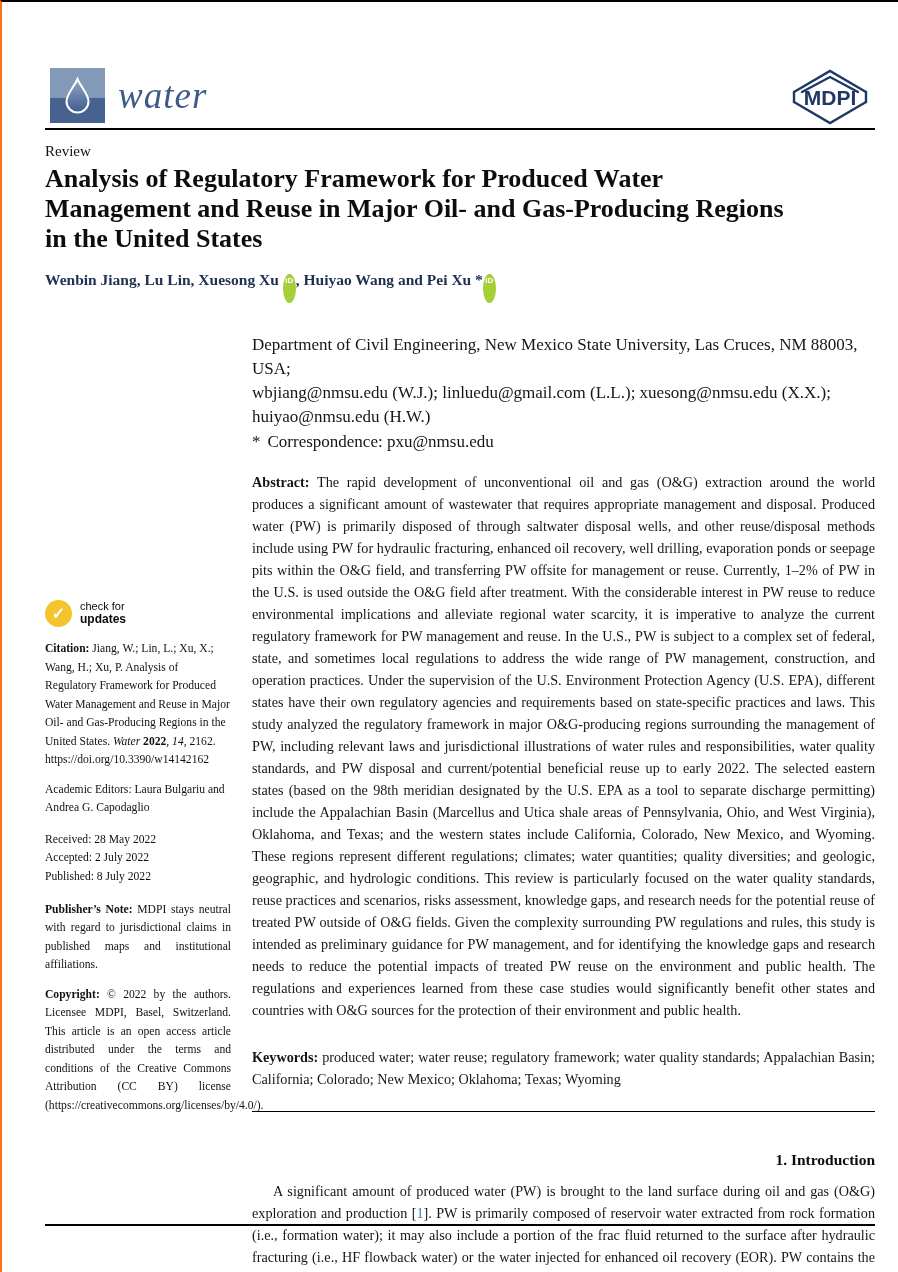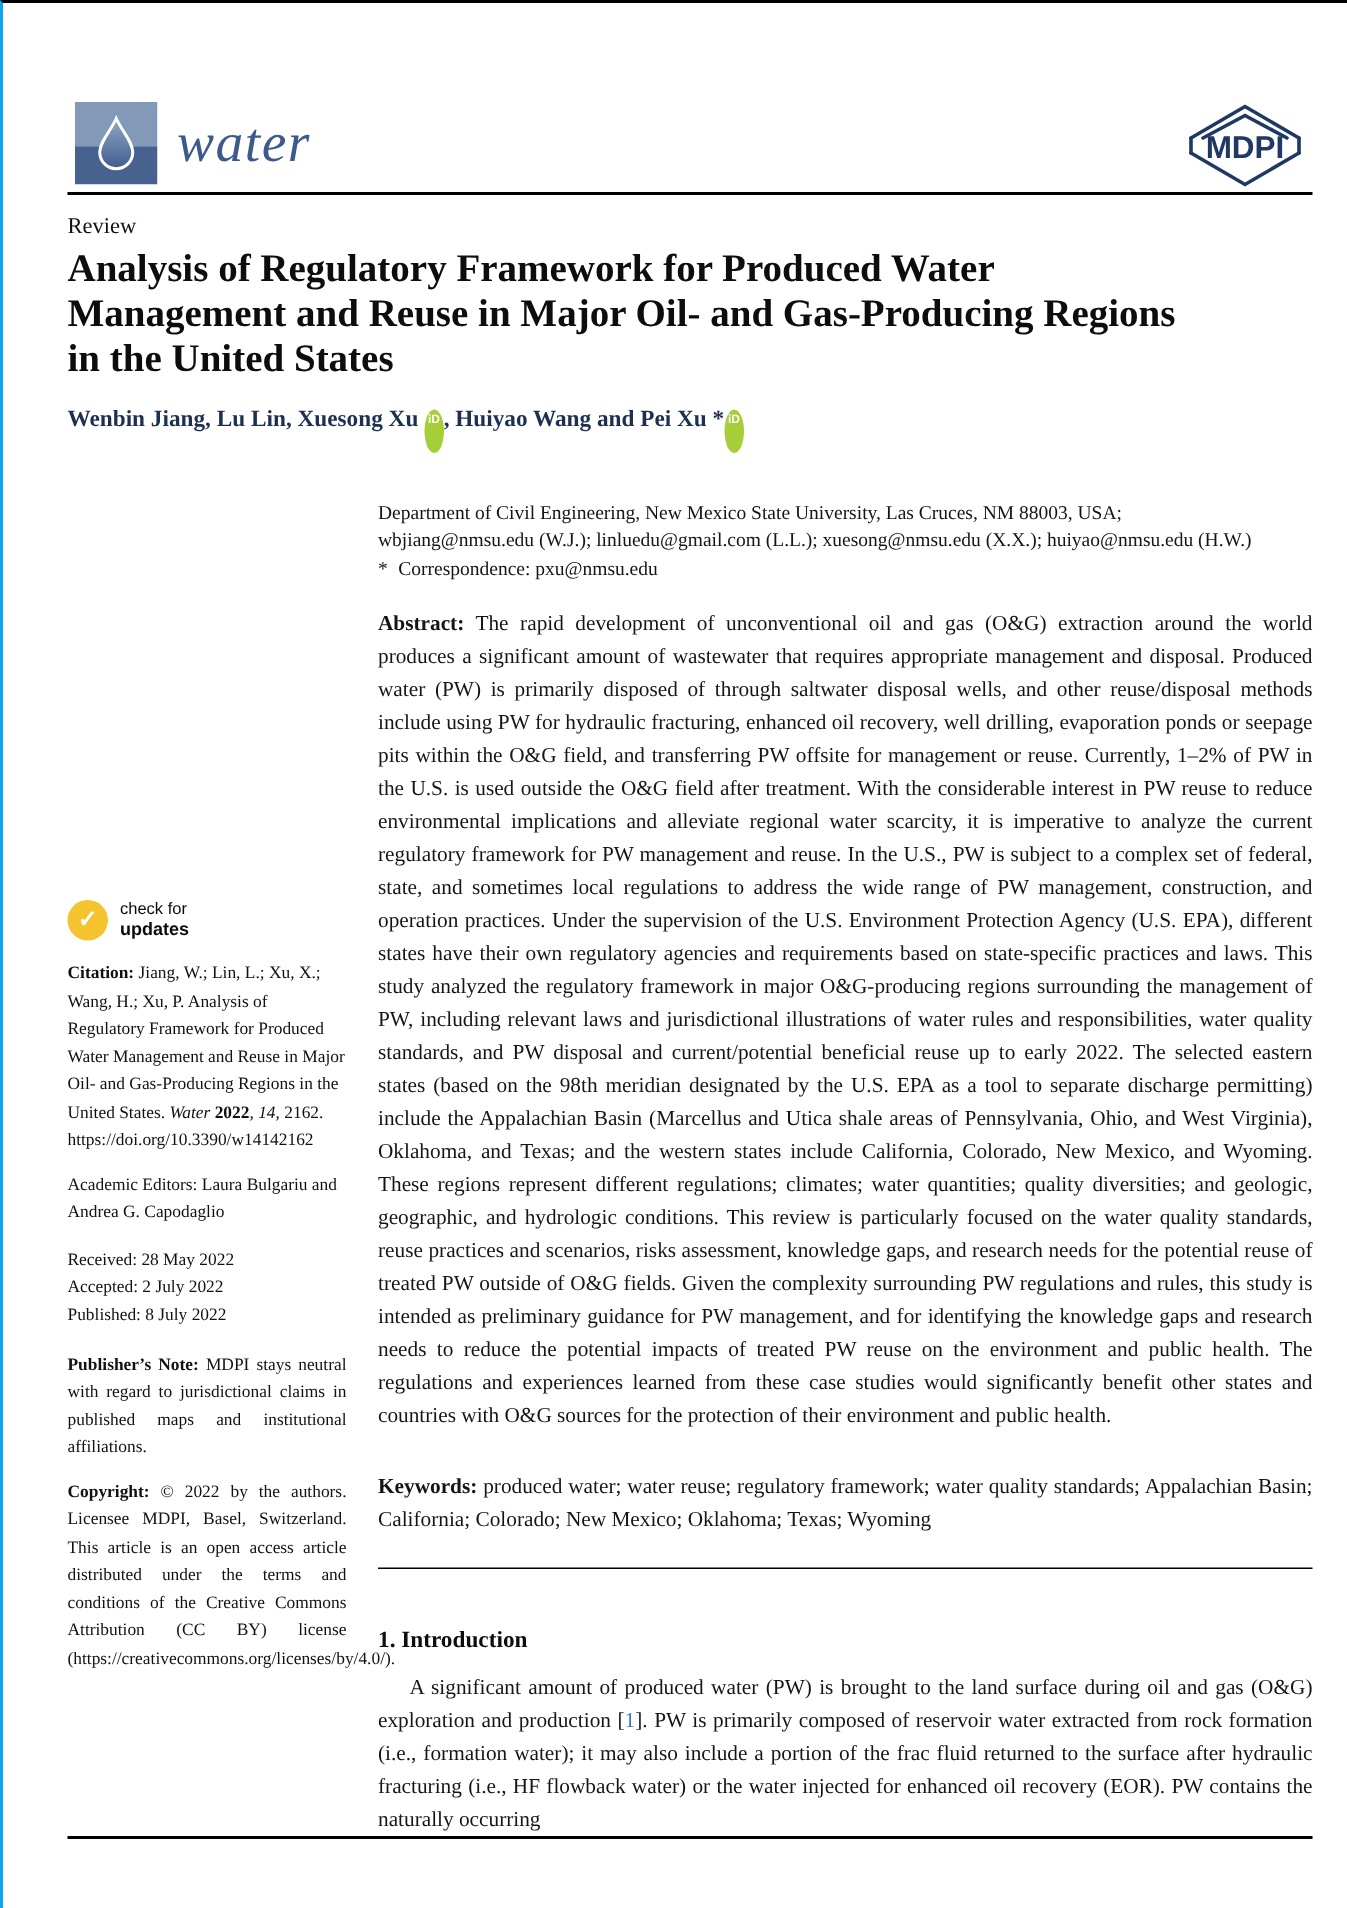--- a/index.html
+++ b/index.html
@@ -1,20 +1,20 @@
 <!DOCTYPE html>
 <html><head>
 <meta charset="utf-8">
 <title>Water 2022, 14, 2162</title>
 <style>
   html,body{margin:0;padding:0;background:#e8e8e8;}
   .page{
     position:relative; width:898px; height:1272px; margin:0 auto;
     background:#ffffff; overflow:hidden; box-sizing:border-box;
-    border-top:2px solid #000; border-left:2px solid #0ea5e9;
+    border-top:2px solid #000; border-left:2px solid #f97316;
     font-family:"Liberation Serif","DejaVu Serif",serif; color:#151515;
   }
   
   .logo-box{position:absolute;left:48px;top:66px;width:55px;height:55px;}
   .water-wordmark{
     position:absolute;left:116px;top:72px;font-size:37px;font-style:italic;
     color:#3d5a8c;letter-spacing:1px;
   }
   .mdpi-logo{position:absolute;left:782px;top:64px;}
   .header-rule{position:absolute;left:43px;top:126px;width:830px;height:2px;background:#000;}
@@ -28,27 +28,27 @@
   .authors{position:absolute;left:43px;top:269px;font-size:15.5px;font-weight:bold;color:#1e3050;}
   .orcid{
     display:inline-block;width:13px;height:29px;border-radius:50%;
     background:#a6ce39;color:#fff;font-size:8px;font-weight:bold;text-align:center;
     line-height:13px;font-family:"Liberation Sans",sans-serif;vertical-align:2px;
   }
   .star{font-weight:bold;}
 
   
   .main-col{position:absolute;left:250px;top:331px;width:623px;}
-  .affiliation{font-size:13px;line-height:1.42;}
+  .affiliation{font-size:17px;line-height:1.42;}
   .corr-line{display:flex;gap:7px;}
   .abstract{margin:17px 0 0 0;font-size:14.2px;line-height:22px;text-align:justify;}
   .bold{font-weight:bold;}
   .keywords{margin:25px 0 0 0;font-size:14.2px;line-height:22px;text-align:justify;}
   .kw-divider{margin-top:21px;border:none;border-top:1.3px solid #000;width:100%;}
-  .intro-heading{margin-top:39px;font-size:15.5px;font-weight:bold;color:#0d0d0d;}
+  .intro-heading{margin-top:39px;font-size:15.5px;font-weight:bold;color:#0d0d0d;text-align:right;}
   .intro-para{margin:11px 0 0 0;font-size:14.2px;line-height:22px;text-align:justify;text-indent:21px;}
   .ref-num{color:#3a77b5;}
 
   
   .sidebar{position:absolute;left:43px;top:598px;width:186px;font-size:11.6px;line-height:1.6;color:#111;}
   .check-badge{display:flex;align-items:center;gap:8px;cursor:pointer;}
   .check-circle{
     width:27px;height:27px;border-radius:50%;background:#f5c32e;color:#fff;
     display:flex;align-items:center;justify-content:center;
     font-size:16px;font-weight:bold;font-family:"Liberation Sans",sans-serif;

